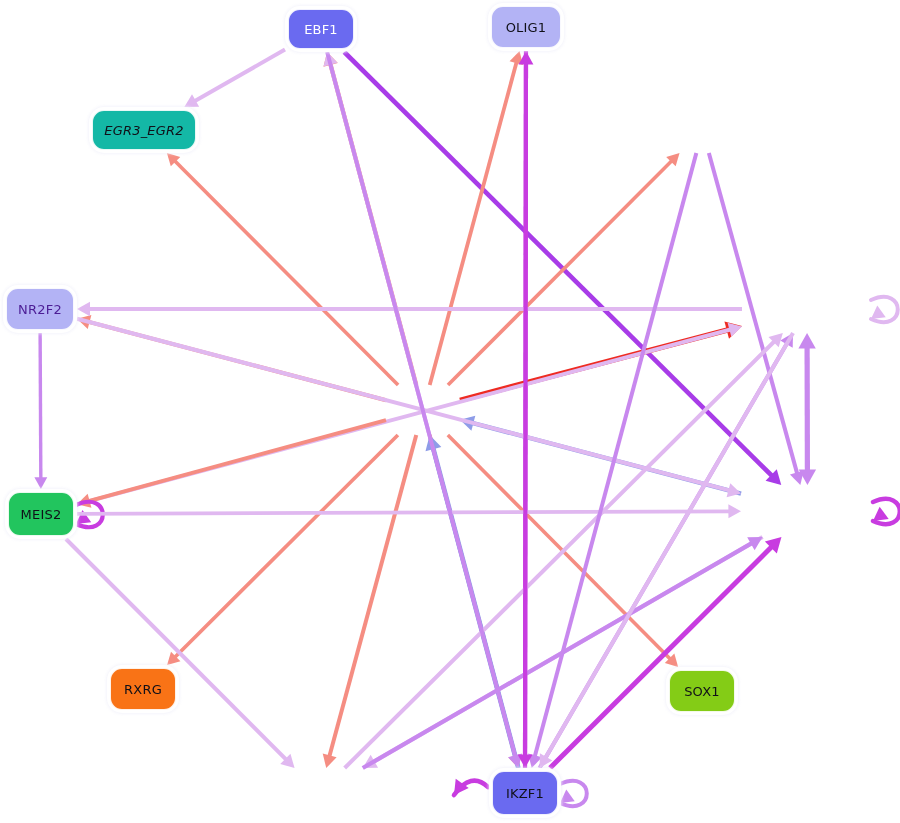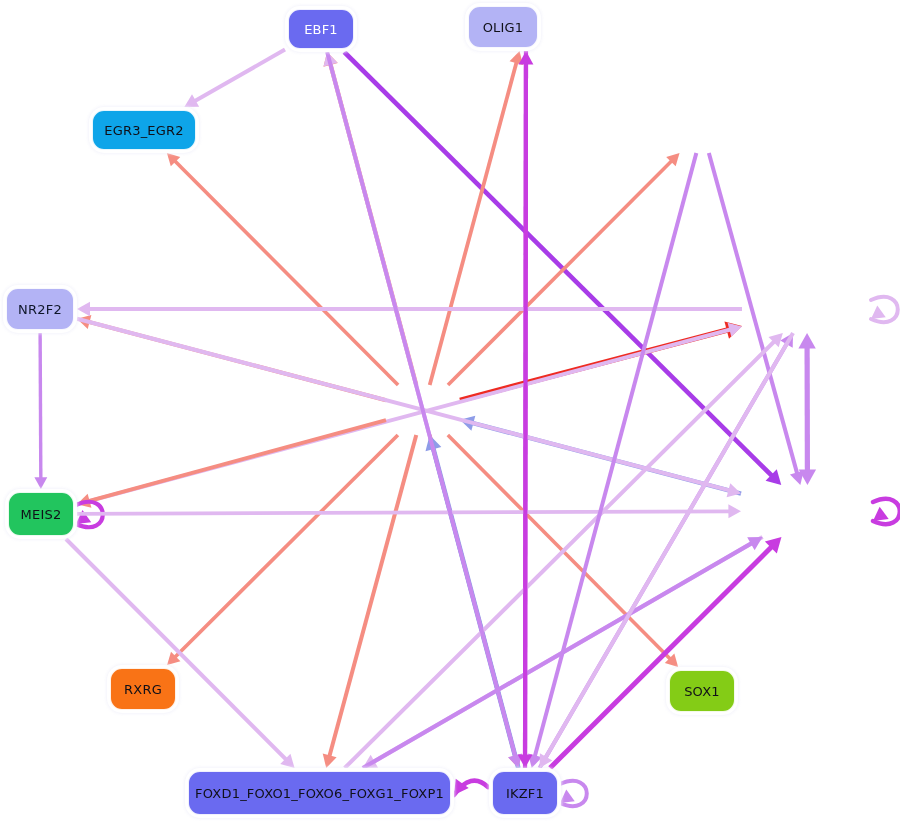--- a/index.html
+++ b/index.html
@@ -209,38 +209,35 @@
       </g>
       <g>
         <line x1="793.0165289256198" y1="333" x2="543.1656185443697" y2="761.8221298742023" stroke="#e0b8f0" stroke-width="4" stroke-linecap="butt"></line>
         <polygon points="539.5661157024794,768 539.889594309309,753.1428346717511 552.3317383388875,760.3921830526211" fill="#e0b8f0"></polygon>
       </g>
     </svg>
   <div id="node-layer" style="z-index: 2; text-align: center;">
       <div class="node" style="left: 288px; top: 9px; width: 66px; height: 40px; background: rgb(106, 106, 240); color: rgb(255, 255, 255);">
         <span class="node-label">EBF1</span>
       </div>
-      <div class="node" style="left: 468px; top: 6px; width: 70px; height: 42px; background: rgb(179, 179, 245); color: rgb(16, 16, 24);">
+      <div class="node" style="left: 491px; top: 6px; width: 70px; height: 42px; background: rgb(179, 179, 245); color: rgb(16, 16, 24);">
         <span class="node-label">OLIG1</span>
       </div>
-      <div class="node" style="left: 92px; top: 110px; width: 104px; height: 40px; background: #0ea5e9; color: rgb(16, 16, 24);">
+      <div class="node" style="left: 92px; top: 110px; width: 104px; height: 40px; background: #14b8a6; color: rgb(16, 16, 24); font-style: italic;">
         <span class="node-label">EGR3_EGR2</span>
       </div>
-      <div class="node" style="left: 6px; top: 288px; width: 68px; height: 42px; background: rgb(179, 179, 245); color: #0f172a;">
+      <div class="node" style="left: 6px; top: 288px; width: 68px; height: 42px; background: rgb(179, 179, 245); color: #4c1d95;">
         <span class="node-label">NR2F2</span>
       </div>
       <div class="node" style="left: 8px; top: 492px; width: 66px; height: 44px; background: #22c55e; color: rgb(16, 16, 24);">
         <span class="node-label">MEIS2</span>
       </div>
       <div class="node" style="left: 110px; top: 668px; width: 66px; height: 42px; background: #f97316; color: rgb(16, 16, 24);">
         <span class="node-label">RXRG</span>
       </div>
       <div class="node" style="left: 669px; top: 670px; width: 66px; height: 42px; background: #84cc16; color: rgb(16, 16, 24);">
         <span class="node-label">SOX1</span>
-      </div>
-      <div class="node" style="left: 188px; top: 771px; width: 263px; height: 44px; background: rgb(106, 106, 240); color: rgb(16, 16, 24);">
-        <span class="node-label">FOXD1_FOXO1_FOXO6_FOXG1_FOXP1</span>
       </div>
       <div class="node" style="left: 492px; top: 771px; width: 66px; height: 44px; background: rgb(106, 106, 240); color: rgb(16, 16, 24);">
         <span class="node-label">IKZF1</span>
       </div>
     </div>
 </div>
 
 </body></html>

